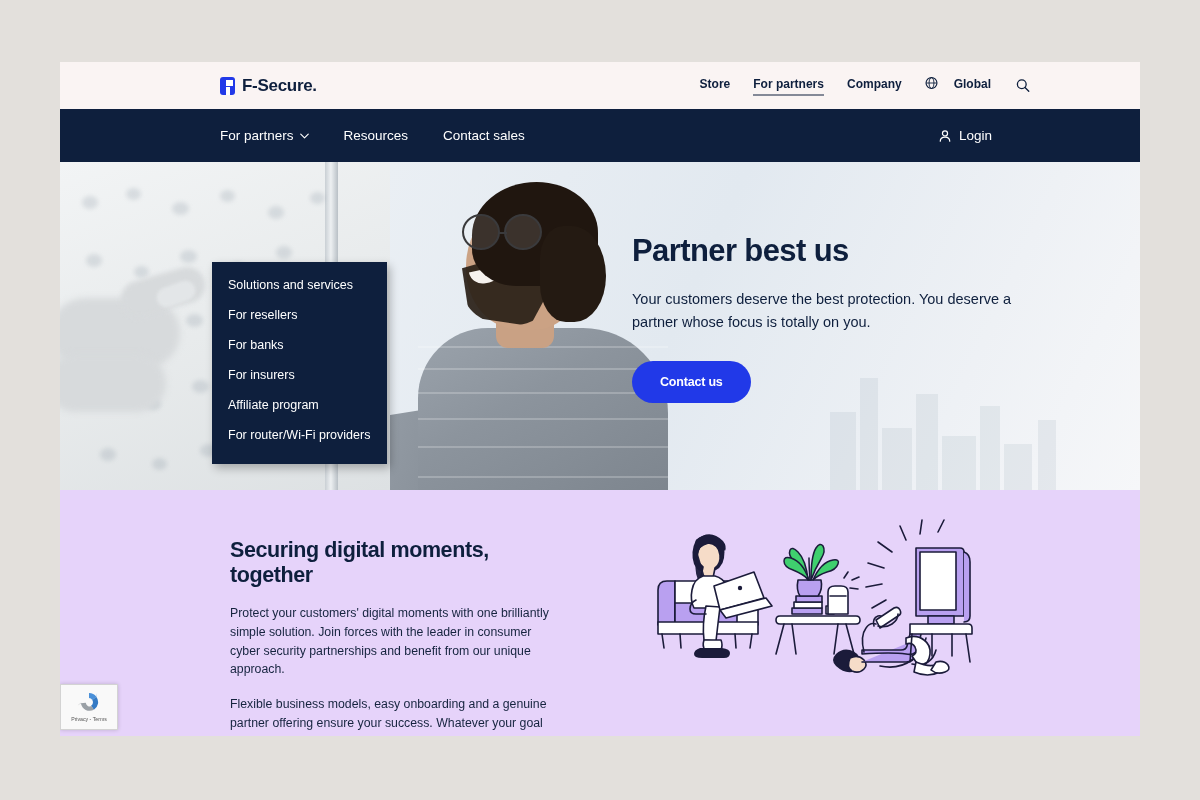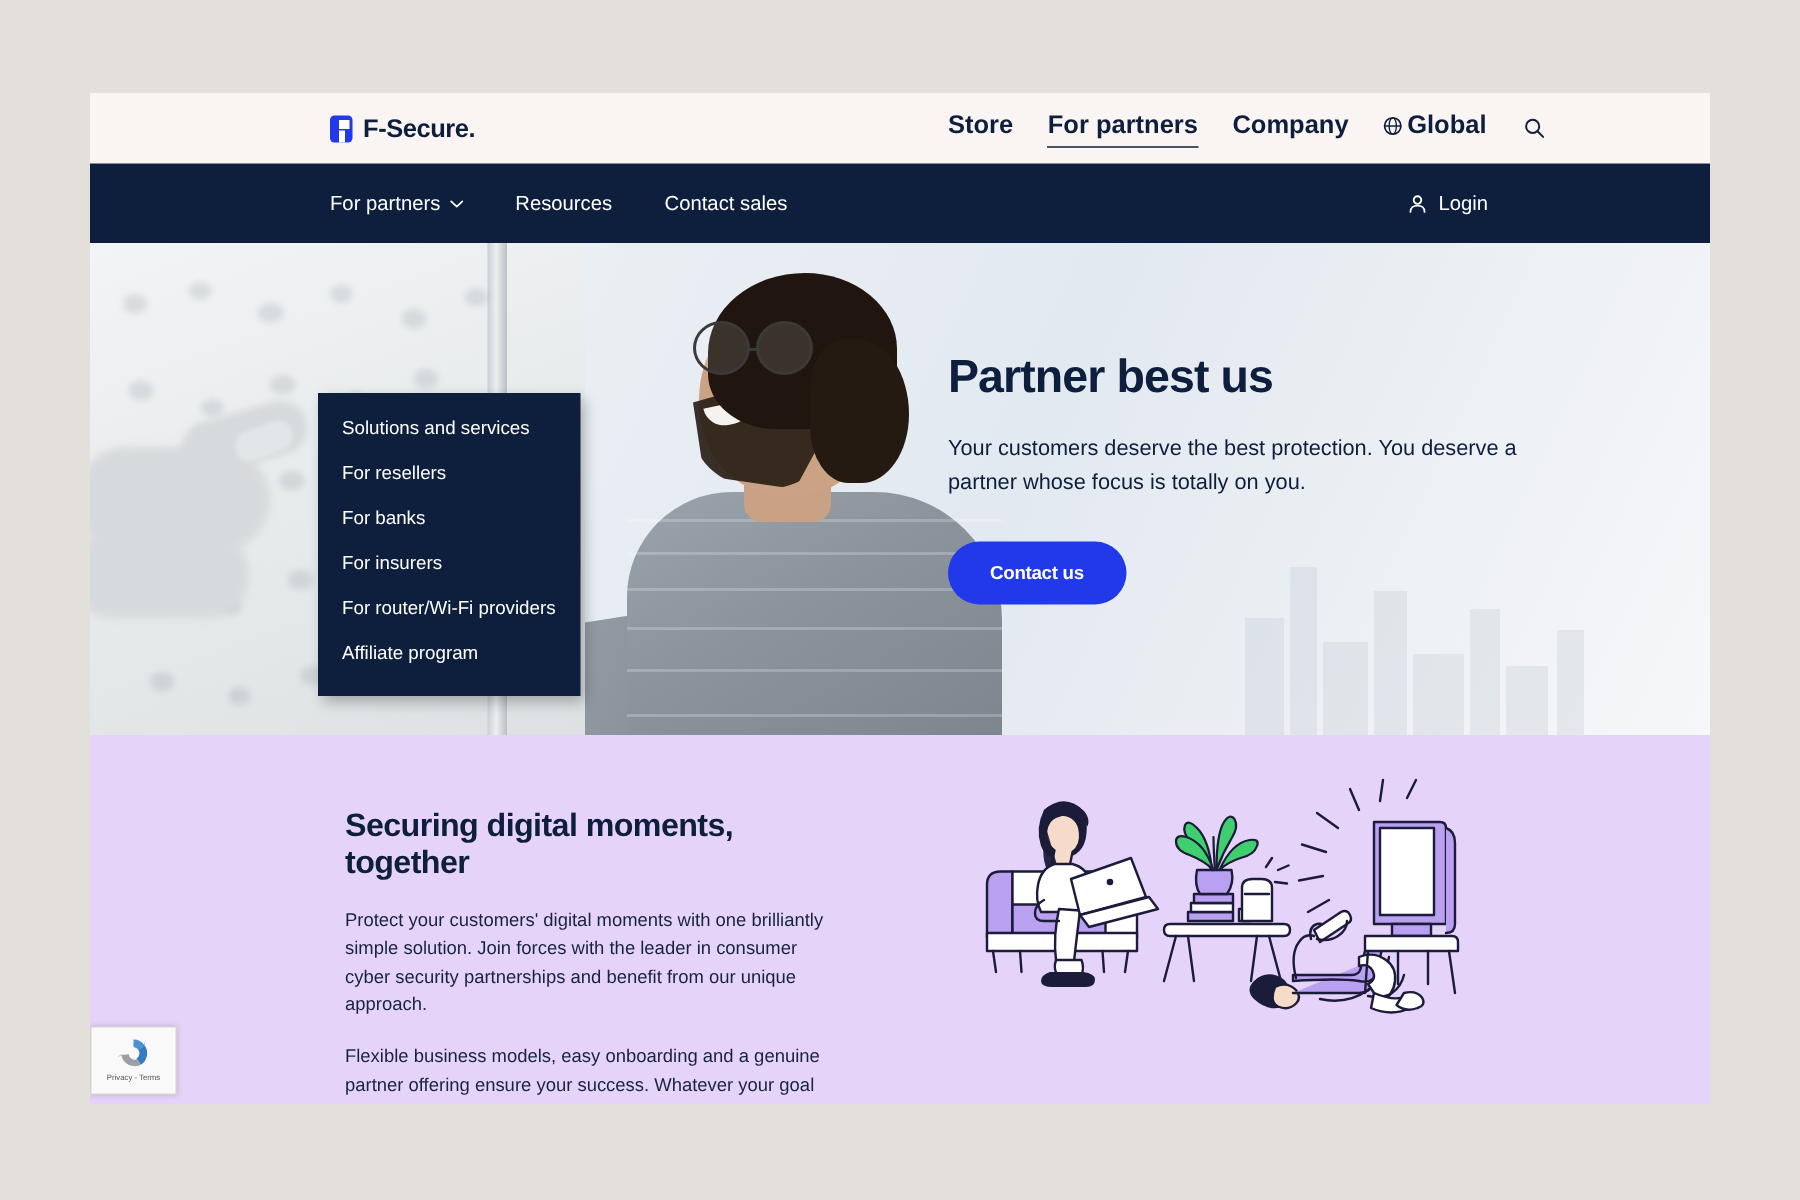--- a/index.html
+++ b/index.html
@@ -42,26 +42,26 @@
   .logo-text {
     font-size:17px; font-weight:bold; color:#0E1F3D; letter-spacing:-0.3px;
   }
   .logo-text .dot { font-size:17px; }
 
   #utilnav {
     position:absolute; right:110px; top:50%; transform:translateY(-50%);
     display:flex; align-items:center; gap:23px;
   }
   .util-link {
-    font-size:17px; color:#0E1F3D; font-weight:bold;
+    font-size:12px; color:#0E1F3D; font-weight:bold;
     white-space:nowrap; cursor:pointer; position:relative;
     padding-bottom:4px;
   }
   .util-link.active { border-bottom:1.5px solid #0E1F3D; }
-  .util-globe { display:flex; align-items:center; gap:3px; }
+  .util-globe { display:flex; align-items:flex-start; gap:16px; }
   .globe-ico { width:13px; height:13px; flex:0 0 auto; }
   .search-ico { width:14px; height:14px; cursor:pointer; margin-left:2px; }
 
   
   #mainnav {
     position:relative; height:53px; background:#0E1F3D;
     display:flex; align-items:center;
   }
   #mainnav-left {
     position:absolute; left:160px; display:flex; align-items:center; gap:35px;
@@ -355,22 +355,22 @@
       <div id="hero-title">Partner best us</div>
       <div id="hero-sub">Your customers deserve the best protection. You deserve a partner whose focus is totally on you.</div>
       <button id="hero-cta">Contact us</button>
     </div>
 
     <div id="dropdown">
       <div class="dd-item">Solutions and services</div>
       <div class="dd-item">For resellers</div>
       <div class="dd-item">For banks</div>
       <div class="dd-item">For insurers</div>
+      <div class="dd-item">Affiliate program</div>
       <div class="dd-item">For router/Wi-Fi providers</div>
-      <div class="dd-item">Affiliate program</div>
     </div>
   </div>
 
   <div id="purple">
     <div id="p-copy">
       <div id="p-title">Securing digital moments, together</div>
       <div class="p-para">Protect your customers' digital moments with one brilliantly simple solution. Join forces with the leader in consumer cyber security partnerships and benefit from our unique approach.</div>
       <div class="p-para">Flexible business models, easy onboarding and a genuine partner offering ensure your success. Whatever your goal is, ours is to help you achieve it.</div>
     </div>
 

